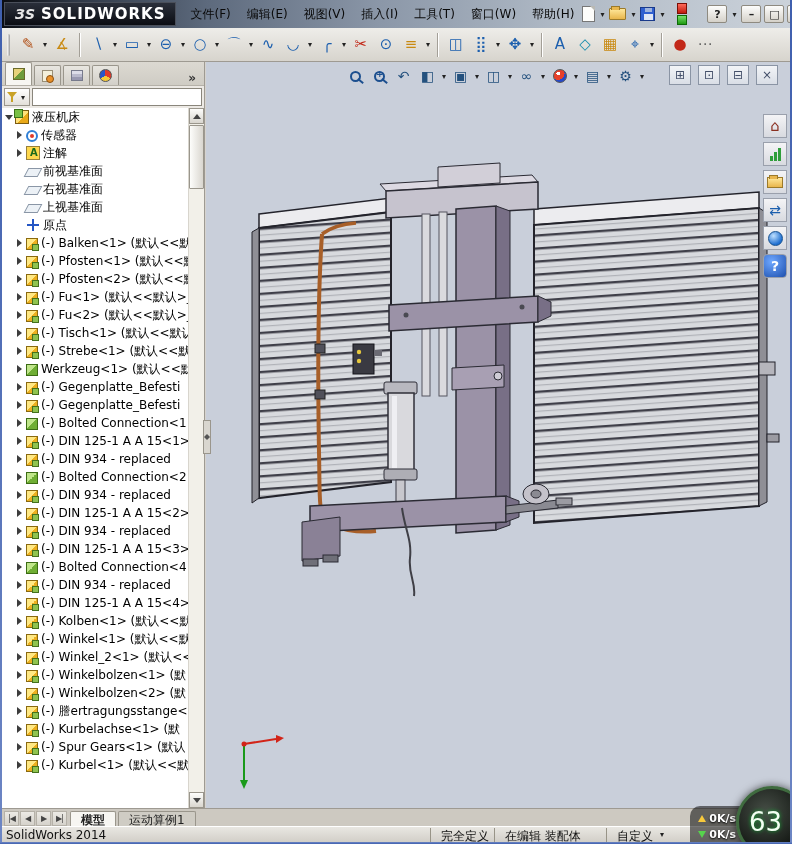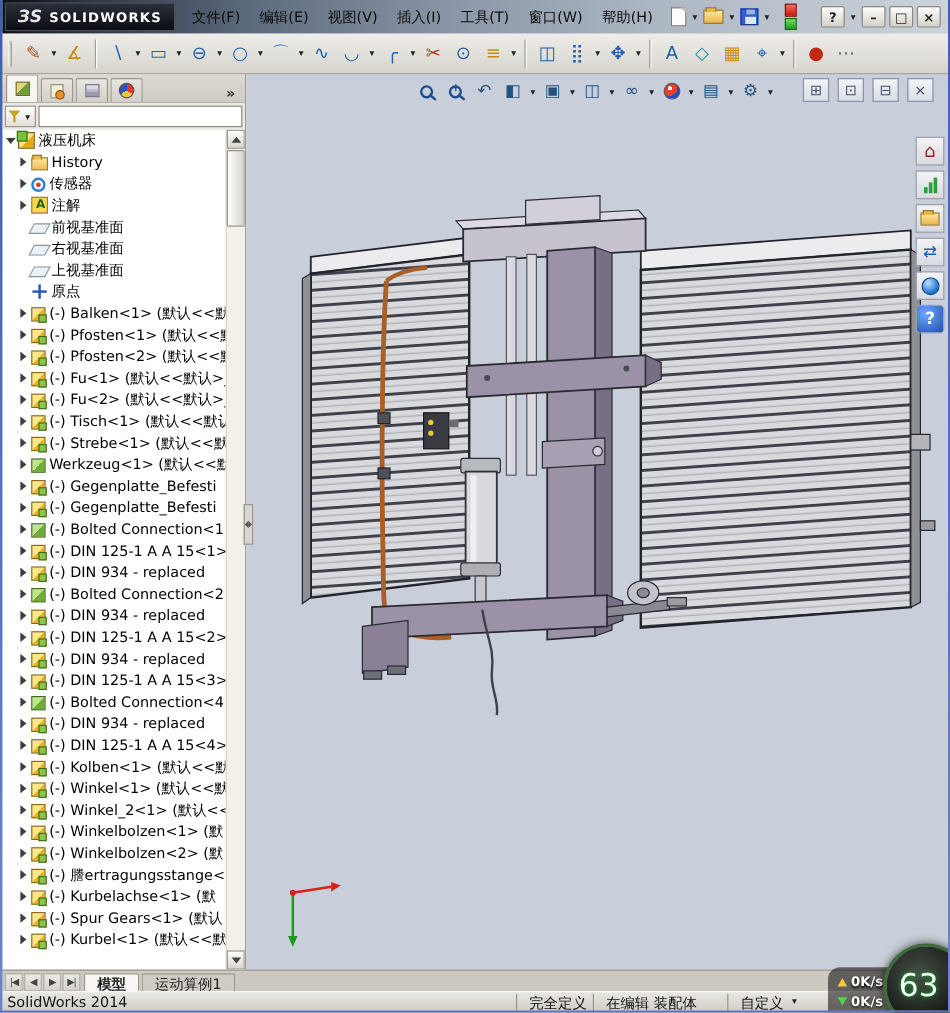--- a/index.html
+++ b/index.html
@@ -8,21 +8,21 @@
 .window{position:relative;width:792px;height:844px;background:#d6d3ce;overflow:hidden}
 .edge-l,.edge-r{position:absolute;top:0;bottom:0;width:2px;background:linear-gradient(#3f5fae,#6d86c4);z-index:40}
 .edge-l{left:0}.edge-r{right:0}
 .edge-b{position:absolute;left:0;right:0;bottom:0;height:2px;background:linear-gradient(#6d86c4,#3f5fae);z-index:40}
 
 
 .titlebar{position:absolute;left:2px;right:2px;top:0;height:28px;display:flex;
  background:linear-gradient(90deg,#0b0d12 0%,#2d3644 9%,#5d6a7d 26%,#8b97a8 48%,#aeb8c4 70%,#cbd2da 100%)}
 .logo{height:24px;margin:2px 6px 2px 2px;padding:0 10px;display:flex;align-items:center;background:linear-gradient(180deg,#2a2f3a,#0b0d13);border:1px solid #4a4f5a}
 .logo-mark{color:#e8e8e8;font-weight:bold;font-style:italic;margin-right:6px;font-size:14px}
-.logo-text{color:#fff;font-weight:bold;letter-spacing:1px;font-size:11px}
+.logo-text{color:#fff;font-weight:bold;letter-spacing:1px;font-size:15px}
 .menubar{display:flex;height:100%;align-items:center}
 .menu{padding:0 8px;color:#0a0a0a;line-height:28px;white-space:nowrap;cursor:default}
 .quick{display:flex;align-items:center;margin-left:auto;gap:3px}
 .qico{display:inline-block;position:relative}
 .page{width:13px;height:16px;background:#fdfdfb;border:1px solid #777}
 .page::after{content:"";position:absolute;right:-1px;top:-1px;border-left:5px solid transparent;border-top:5px solid #b9b9b4}
 .qfolder{width:17px;height:12px;background:linear-gradient(#ffe79a,#e8b64c);border:1px solid #9c7a2a;border-radius:1px}
 .qfolder::before{content:"";position:absolute;top:-3px;left:1px;width:7px;height:3px;background:#e8b64c;border:1px solid #9c7a2a;border-bottom:none}
 .disk{width:15px;height:14px;background:#2f5fd0;border:1px solid #1a3a8a}
 .disk::before{content:"";position:absolute;left:4px;top:0;width:7px;height:4px;background:#9fb4dd}
@@ -301,25 +301,20 @@
     <span class="filter-input"></span>
   </div>
   <div class="tree">
     <div class="trow">
           <span class="arr d"></span>
           <span class="tico" data-icon="root"></span>
           <span class="tlbl">液压机床</span>
         </div>
     <div class="trow lvl1">
           <span class="arr r"></span>
-          <span class="tico" data-icon="history"></span>
-          <span class="tlbl">History</span>
-        </div>
-    <div class="trow lvl1">
-          <span class="arr r"></span>
           <span class="tico" data-icon="sensor"></span>
           <span class="tlbl">传感器</span>
         </div>
     <div class="trow lvl1">
           <span class="arr r"></span>
           <span class="tico" data-icon="annotation"></span>
           <span class="tlbl">注解</span>
         </div>
     <div class="trow lvl1">
           <span class="arr"></span>

